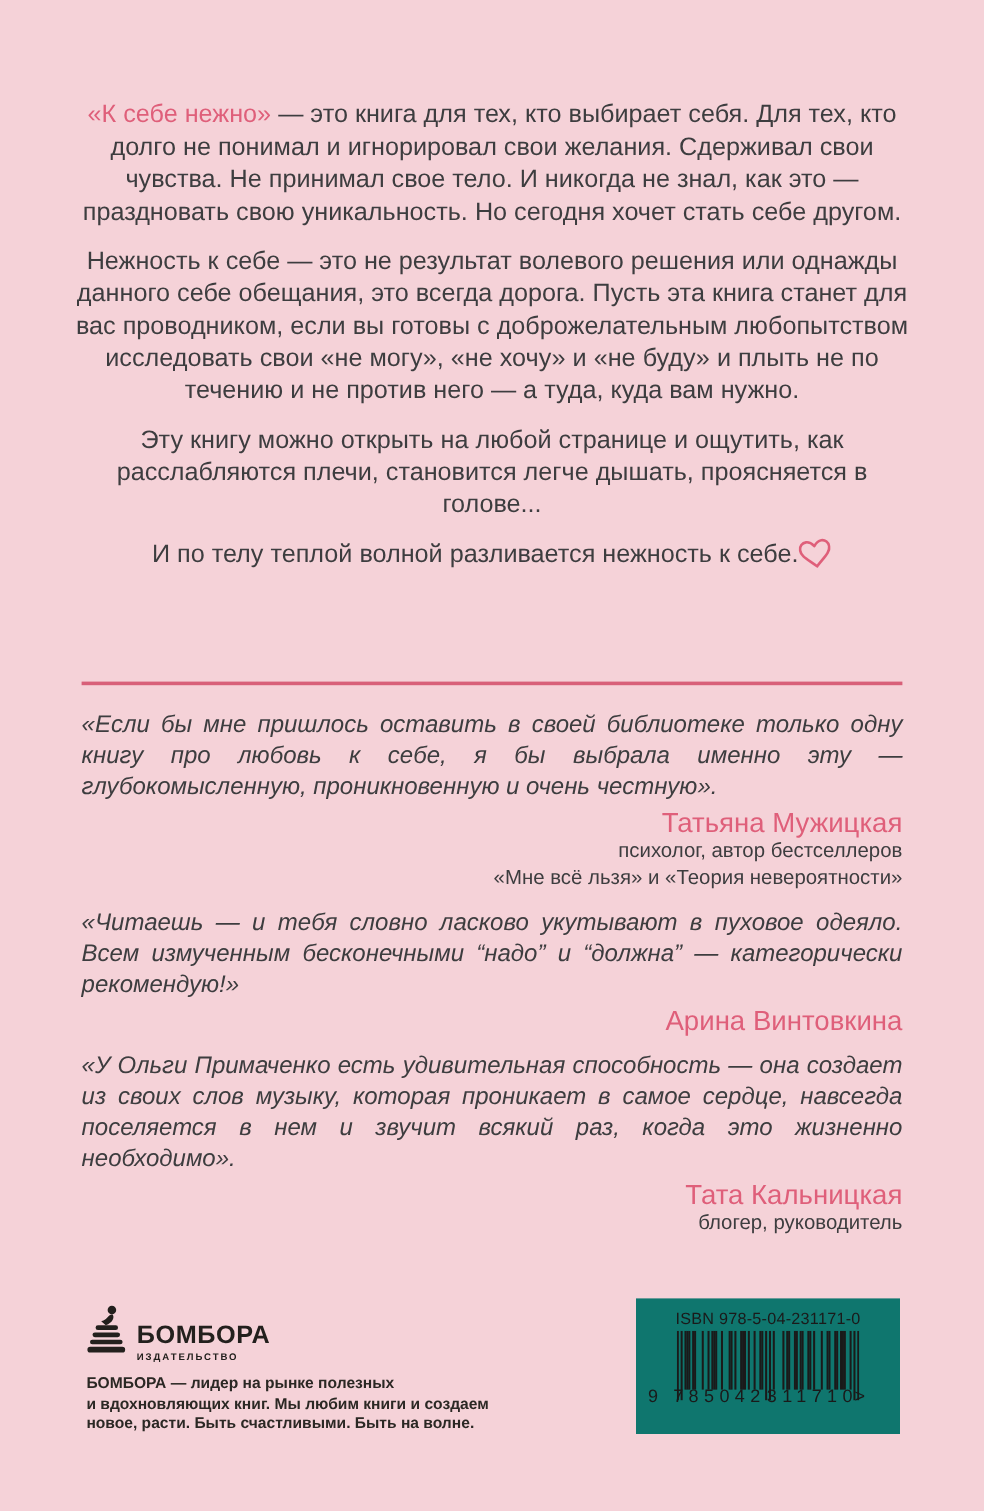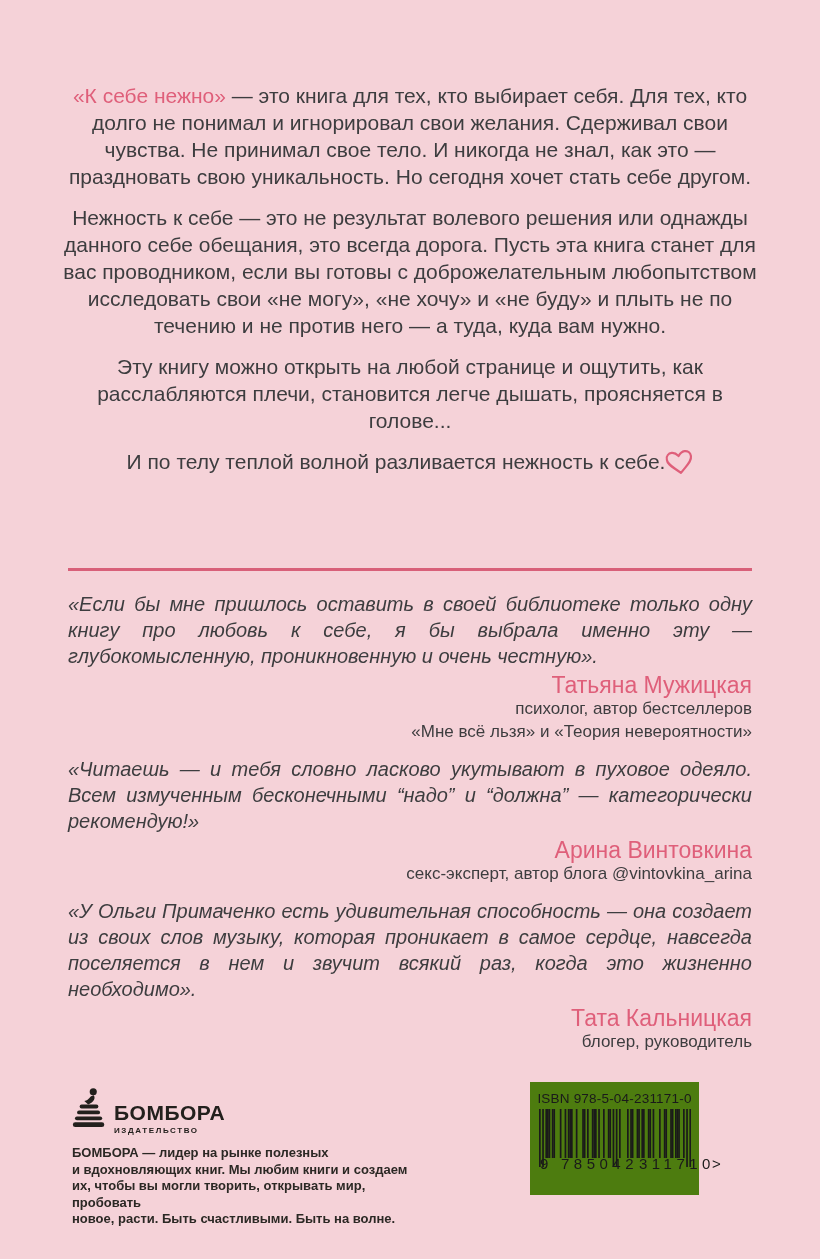--- a/index.html
+++ b/index.html
@@ -37,22 +37,22 @@
   
   .publisher{position:absolute;left:72px;top:1085px;width:360px;}
   .logo-row{display:flex;align-items:flex-end;}
   .logo-mark{flex:0 0 auto;}
   .logo-text{margin-left:8px;padding-top:4px;}
   .logo-name{font-size:21px;font-weight:bold;color:#23201d;letter-spacing:0.5px;line-height:22px;}
   .logo-sub{font-size:8px;font-weight:bold;color:#23201d;letter-spacing:1.6px;margin-top:2px;}
   .pub-desc{margin-top:10px;font-size:13px;font-weight:bold;color:#2b2824;line-height:16.5px;}
   
   .barcode-box{
-    position:absolute;left:530px;top:1082px;width:169px;height:113px;
-    background:#4d7c0f;box-sizing:border-box;padding-top:9px;
+    position:absolute;left:530px;top:1082px;width:220px;height:113px;
+    background:#0f766e;box-sizing:border-box;padding-top:9px;
   }
   .isbn{font-size:13.5px;color:#1a1a1a;text-align:center;letter-spacing:0.2px;}
   #barcode-svg{display:block;margin:3px auto 0 auto;width:152px;height:58px;}
   .bar-digits{position:relative;height:16px;margin-top:-12px;font-size:15px;color:#1a1a1a;}
   .bar-digits span{position:absolute;top:0;}
   .d-first{left:10px;}
   .d-left{left:31px;letter-spacing:4.5px;}
   .d-right{left:109px;letter-spacing:4.5px;}
   .d-tail{left:182px;}
 </style>
@@ -77,21 +77,20 @@
     <div class="quote">
       <p class="q-text">«Если бы мне пришлось оставить в своей библиотеке только одну книгу про любовь к себе, я бы выбрала именно эту — глубокомысленную, проникновенную и очень честную».</p>
       <div class="q-author">Татьяна Мужицкая</div>
       <div class="q-role">психолог, автор бестселлеров</div>
       <div class="q-role">«Мне всё льзя» и «Теория невероятности»</div>
     </div>
 
     <div class="quote">
       <p class="q-text">«Читаешь — и тебя словно ласково укутывают в пуховое одеяло. Всем измученным бесконечными “надо” и “должна” — категорически рекомендую!»</p>
       <div class="q-author">Арина Винтовкина</div>
-      <div class="q-role">секс-эксперт, автор блога @vintovkina_arina</div>
     </div>
 
     <div class="quote">
       <p class="q-text">«У Ольги Примаченко есть удивительная способность — она создает из своих слов музыку, которая проникает в самое сердце, навсегда поселяется в нем и звучит всякий раз, когда это жизненно необходимо».</p>
       <div class="q-author">Тата Кальницкая</div>
       <div class="q-role">блогер, руководитель</div>
     </div>
 
   </section>
 
@@ -106,21 +105,20 @@
         <rect x="1" y="41.5" width="37" height="5.6" rx="2.8"></rect>
       </svg>
       <div class="logo-text">
         <div class="logo-name">БОМБОРА</div>
         <div class="logo-sub">ИЗДАТЕЛЬСТВО</div>
       </div>
     </div>
     <div class="pub-desc">
       <div>БОМБОРА — лидер на рынке полезных</div>
       <div>и вдохновляющих книг. Мы любим книги и создаем</div>
-      <div>их, чтобы вы могли творить, открывать мир, пробовать</div>
       <div>новое, расти. Быть счастливыми. Быть на волне.</div>
     </div>
   </section>
 
   <div class="barcode-box">
     <div class="isbn">ISBN 978-5-04-231171-0</div>
     <svg id="barcode-svg" viewBox="0 0 95 58" preserveAspectRatio="none">
         <rect x="0" y="0" width="1.05" height="58" fill="#1a1a1a"></rect>
         <rect x="2" y="0" width="1.05" height="58" fill="#1a1a1a"></rect>
         <rect x="4" y="0" width="1.05" height="49" fill="#1a1a1a"></rect>

